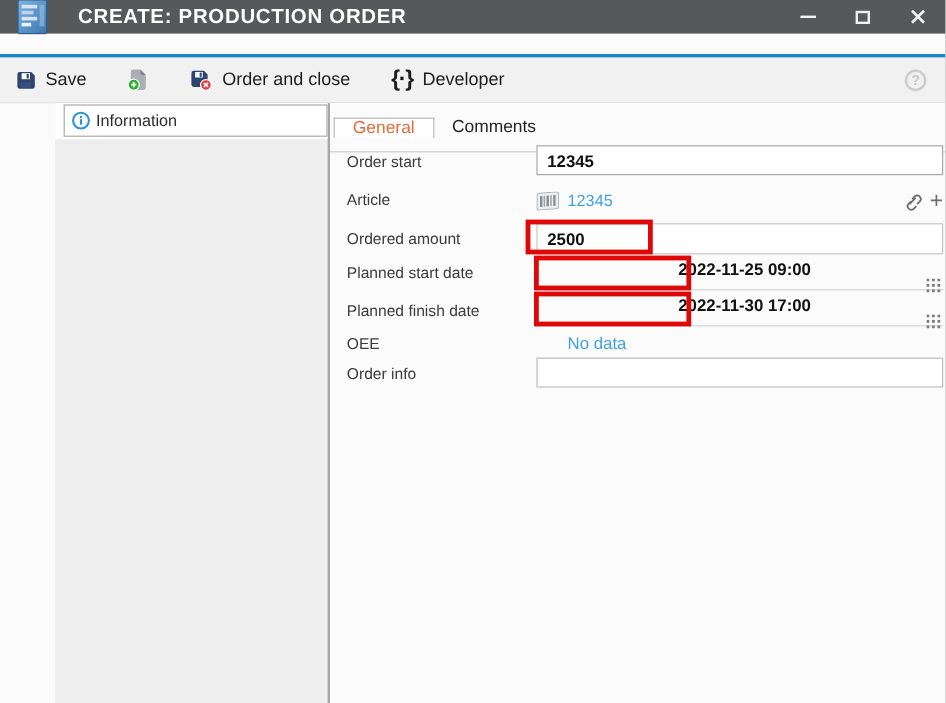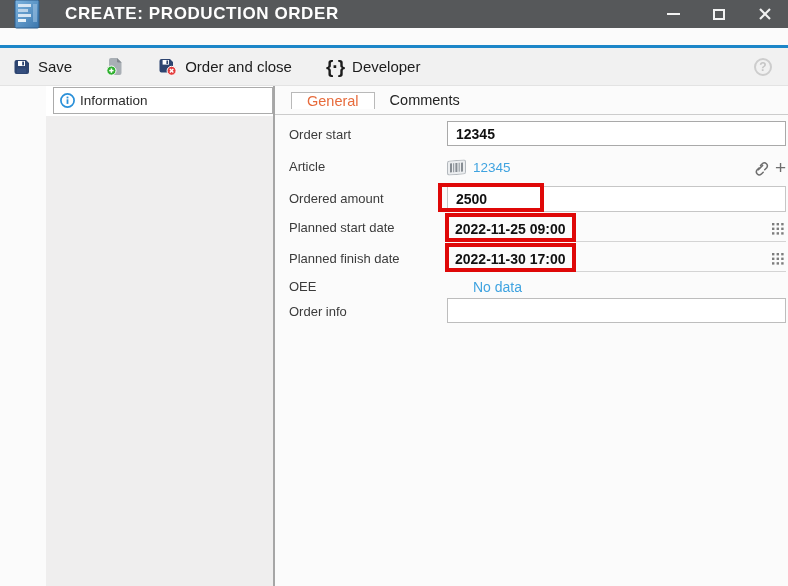--- a/index.html
+++ b/index.html
@@ -30,41 +30,41 @@
   
   .content { position:absolute; top:86px; left:0; right:0; bottom:0; display:flex;margin-left:46px; }
 
   
   .sidebar { position:relative; width:229px; flex:0 0 auto; background:#efeeee; border-right:2px solid #a6a6a6; }
   .sidebar-topstrip { position:absolute; top:0; left:0; right:0; height:30px; background:#ffffff; }
   .sidebar-header { position:absolute; top:1px; left:7px; right:0; height:27px; background:#ffffff; border:1px solid #ababab; display:flex; align-items:center; gap:4px; padding-left:5px; font-size:13.5px; color:#2b2b2b; }
 
   
   .main { position:relative; flex:1; background:#fbfbfb; }
-  .tabstrip { position:absolute; top:0; left:0; right:0; height:29px; display:flex; align-items:center; padding-left:16px; border-bottom:1px solid #cccccc; }
+  .tabstrip { position:absolute; top:12px; left:0; right:0; height:29px; display:flex; align-items:flex-start; padding-left:3px; border-bottom:1px solid #cccccc; }
   .tab { display:flex; align-items:center; padding:0 15px; font-size:14.5px; cursor:default; }
   .tab.active { background:#ffffff; border:1px solid #b9b9b9; border-bottom:none; color:#e76b3c; }
   .tab.inactive { color:#232323; }
 
   
   .form { position:absolute; top:34px; left:0; right:0; bottom:0; }
   .flabel { position:absolute; left:14px; width:152px; font-size:13px; color:#3b3b3b; white-space:nowrap; }
   .lbl1{top:7px} .lbl2{top:39px} .lbl3{top:71px} .lbl4{top:100px} .lbl5{top:131px} .lbl6{top:159px} .lbl7{top:184px}
 
   .finput { position:absolute; left:172px; width:339px; height:25px; background:#ffffff; font-family:"Liberation Sans",sans-serif; font-size:14px; font-weight:bold; color:#111111; padding:0 8px; outline:none; }
   .inp1 { top:1px;  border:1px solid #a9a9a9; }
   .inp3 { top:66px; height:26px; border:1px solid #c6c6c6; }
   .inp7 { top:178px; border:1px solid #bdbdbd; font-weight:normal; }
 
   .article-row { position:absolute; left:172px; top:36px; width:339px; height:22px; display:flex; align-items:center; }
   .article-link { margin-left:7px; font-size:13.5px; color:#3fa3e0; cursor:pointer; }
   .article-actions { margin-left:auto; display:flex; align-items:center; gap:6px; }
   .plus-glyph { font-size:19px; font-weight:300; color:#6e6e6e; line-height:1; }
 
-  .fdate { position:absolute; left:172px; width:339px; height:26px; border-bottom:1px solid #d4d4d4; display:flex; align-items:center; background:transparent; }
+  .fdate { position:absolute; left:172px; width:339px; height:26px; border-bottom:1px solid #d4d4d4; display:flex; align-items:center; background:transparent;flex-direction:column; }
   .date1 { top:96px; } .date2 { top:126px; }
   .fdate .dval { font-size:14px; font-weight:bold; color:#111111; padding-left:8px; }
   .fdate .gridbtn { margin-left:auto; margin-right:2px; display:flex; cursor:pointer; }
 
   .oee-row { position:absolute; left:172px; top:158px; width:339px; }
   .oee-link { margin-left:26px; font-size:14px; color:#3fa3e0; cursor:pointer; }
 
   
   .annot { position:absolute; border:4px solid #df0808; background:transparent; pointer-events:none; z-index:5; }
   .annot-amount { left:163px; top:63px; width:106px; height:29px; }

